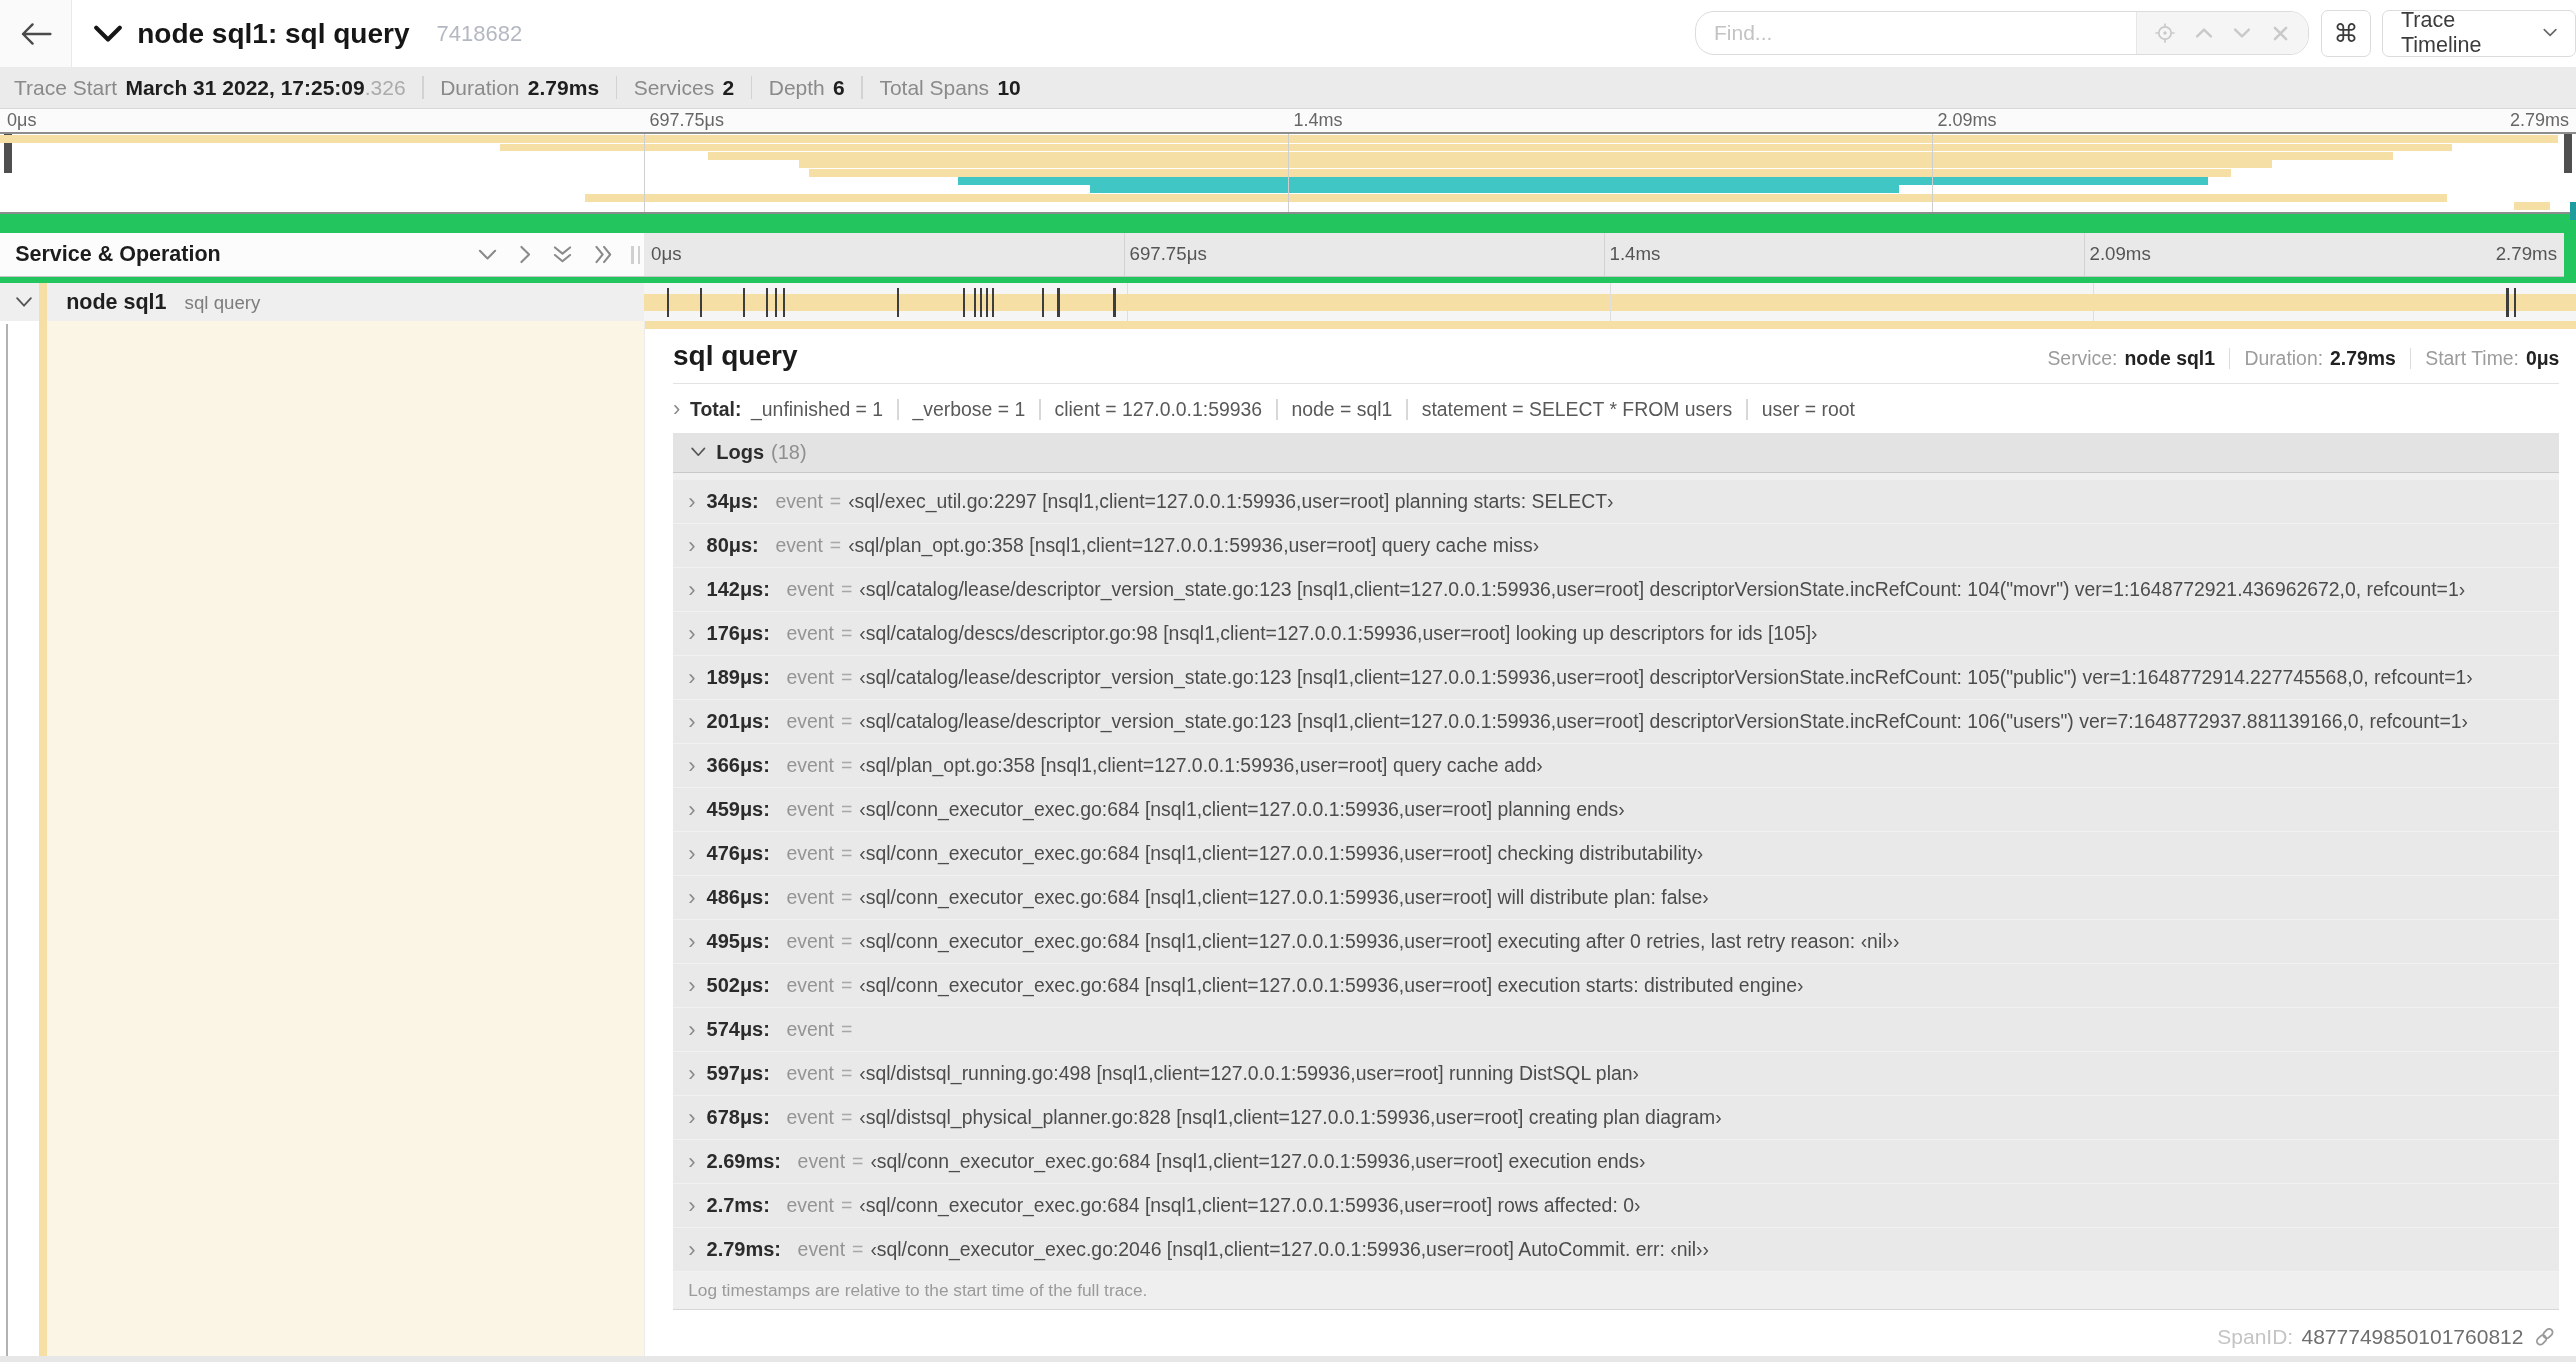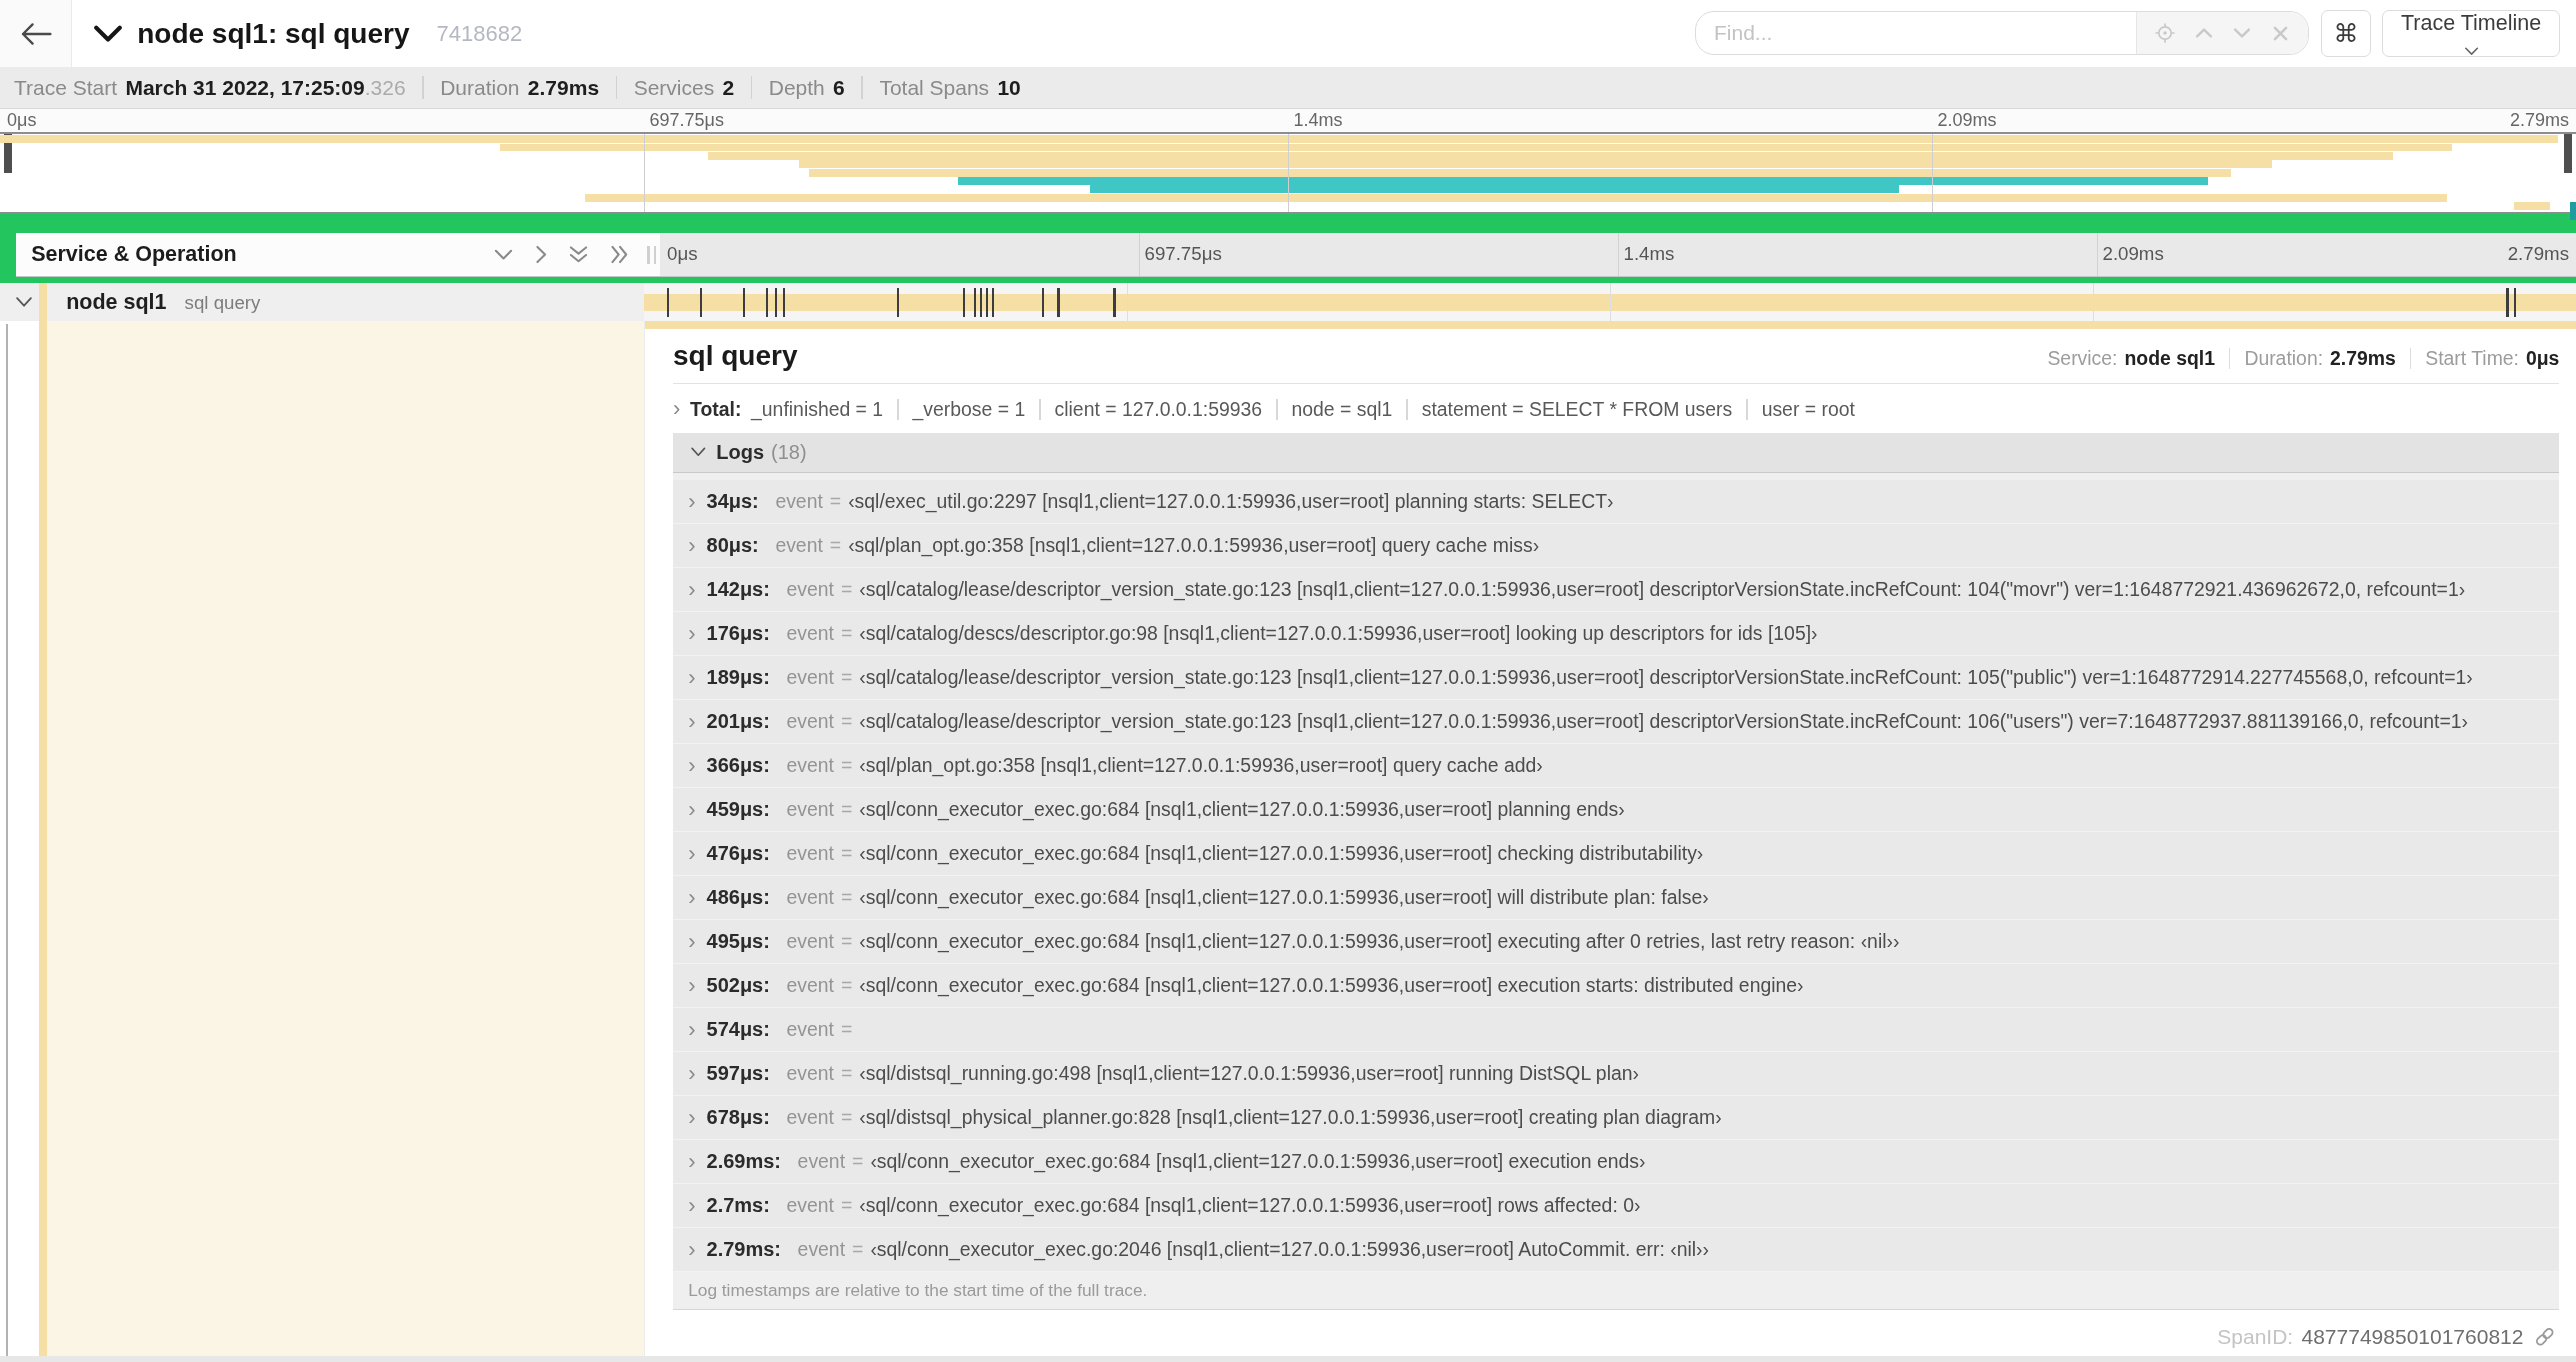--- a/index.html
+++ b/index.html
@@ -21,42 +21,42 @@
   .find-input { flex:1; border:none; outline:none; font-size:21px; padding:0 18px;
                 font-family:"Liberation Sans", sans-serif; color:#444; background:transparent; }
   .find-input::placeholder { color:#c3c3c3; }
   .find-tools { width:172px; background:#f5f5f5; border-left:1.4px solid #e6e6e6;
                 display:flex; align-items:center; justify-content:space-evenly; }
   .cmd-btn { position:absolute; left:2321px; top:9.7px; width:50px; height:47px; background:#fff;
              border:1.4px solid #dcdcdc; border-radius:7px; font-size:25px; color:#3c3c3c;
              display:flex; align-items:center; justify-content:center; cursor:pointer; }
   .view-btn { position:absolute; left:2382px; top:9.7px; height:47px; background:#fff; padding:0 18px;
               border:1.4px solid #dcdcdc; border-radius:7px; font-size:21.5px; color:#3c3c3c;
-              display:flex; align-items:center; gap:11px; cursor:pointer;flex-direction:column; }
+              display:flex; align-items:center; gap:11px; cursor:pointer; }
 
   
   .summary { position:absolute; left:0; top:67px; right:0; height:42px; background:#ebebeb;
              border-bottom:1.4px solid #d8d8d8; display:flex; align-items:center; padding-left:14px; font-size:21px; }
   .summary .lbl { color:#8a8a8a; margin-right:8.3px; }
   .summary .val { color:#1e1e1e; font-weight:700; }
   .summary .frac { color:#ababab; font-weight:400; }
   .summary .sep { width:1.4px; height:23.5px; background:#d2d2d2; margin:0 16.6px; }
 
   
   .mini-labels { position:absolute; left:0; top:109px; right:0; height:23px; background:#fbfbfb; font-size:18px; color:#666; }
   .mini-labels span { position:absolute; top:1.4px; }
   .minimap { position:absolute; left:0; top:132px; right:0; height:82px; background:#fff;
              border-top:2.1px solid #8d8d8d; border-bottom:2.1px solid #8d8d8d; }
   .mini-grid { position:absolute; top:0; bottom:0; width:1.4px; background:#cfcfcf; }
   .mini-span { position:absolute; height:7.6px; }
   .mini-handle { position:absolute; top:0; width:7.6px; height:39px; background:#4f4f4f; }
   .edge-teal { position:absolute; right:0; width:6.2px; background:#1d9d9d; }
 
   
-  .grid-head { position:absolute; left:0; top:233px; right:0; height:55px;margin-left:16px; }
+  .grid-head { position:absolute; left:0; top:233px; right:12px; height:55px; }
   .head-left { position:absolute; left:0; top:0; width:644px; height:44px; background:#fcfcfc;
                border-bottom:1.4px solid #c6c6c6; display:flex; align-items:center; padding-left:15.2px; }
   .head-left .ttl { font-size:21.5px; font-weight:700; color:#1c1c1c; }
   .head-icons { margin-left:auto; display:flex; align-items:center; gap:19.4px; padding-right:9.7px; }
   .splitter { display:flex; gap:4.2px; margin-left:7px; margin-right:4.2px; }
   .splitter i { width:2.1px; height:18px; background:#d0d0d0; display:block; }
   .head-right { position:absolute; left:644px; top:0; right:0; height:44px; background:#e9e9e9;
                 border-bottom:1.4px solid #c6c6c6; font-size:18.7px; color:#555; }
   .head-right span { position:absolute; top:9.7px; }
   .ruler-grid { position:absolute; top:0; bottom:0; width:1.4px; background:#d2d2d2; }

